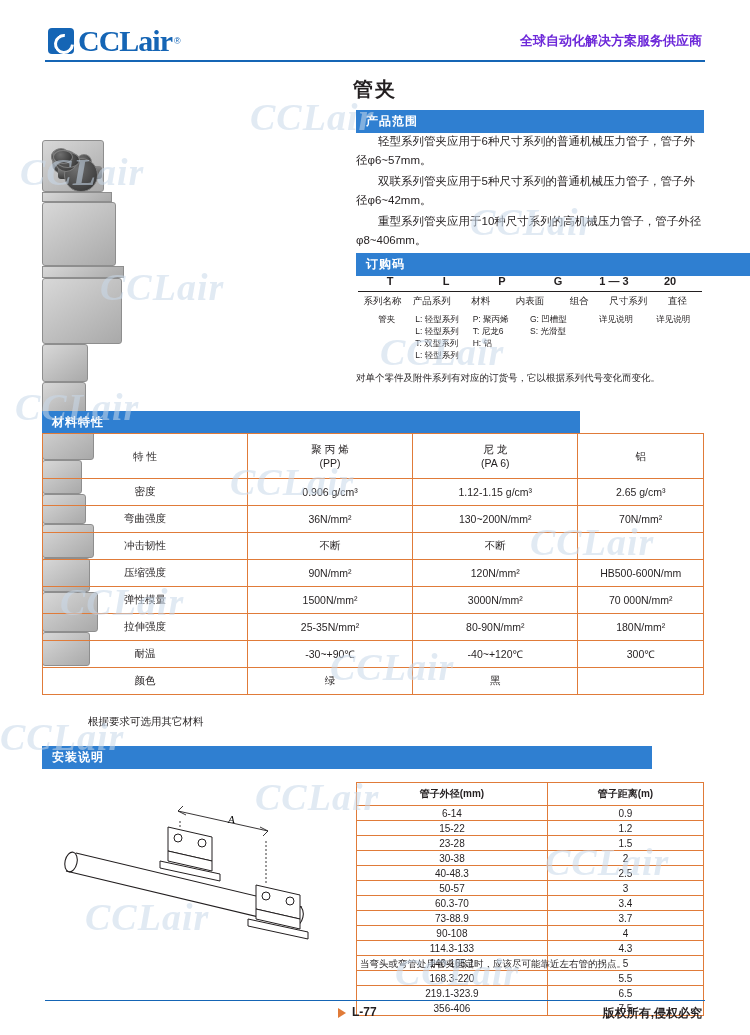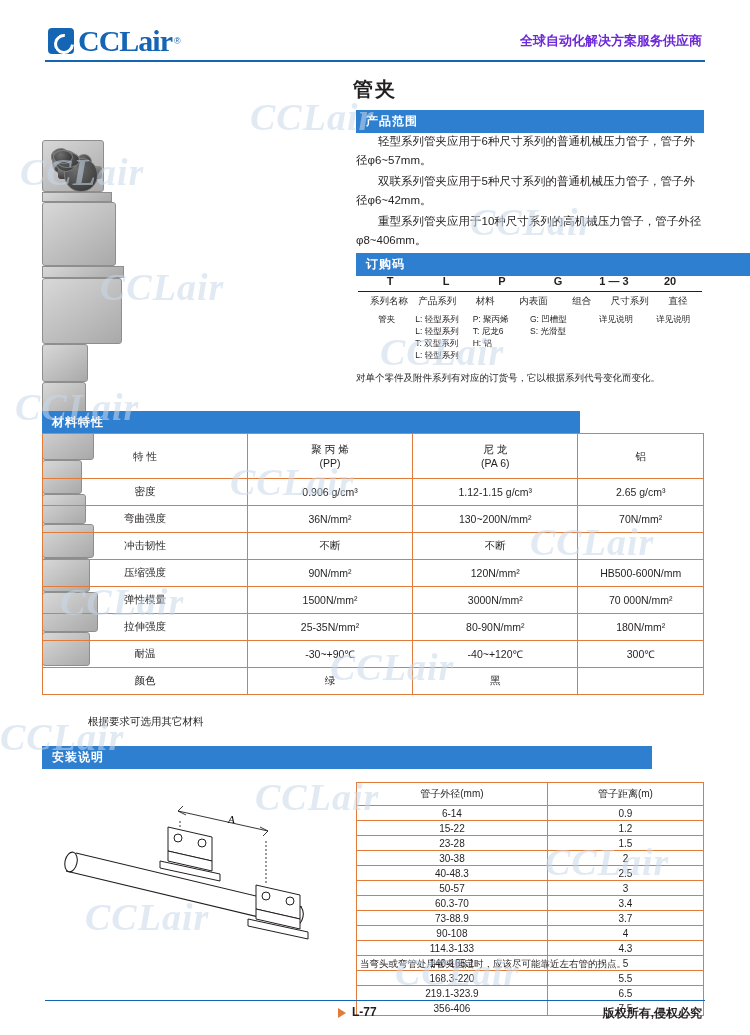--- a/index.html
+++ b/index.html
@@ -70,21 +70,21 @@
   #order-bar { left:356px; top:253px; width:408px; }
   #order-body { position:absolute; left:356px; top:275px; width:348px; }
 
   .order-codes {
     display:flex; justify-content:space-between;
     font-size:11px; font-weight:bold; padding:0 6px;
   }
   .order-codes span { flex:1; text-align:center; }
   .ord-line { height:1px; background:#231f20; margin:4px 2px 3px 2px; }
   .order-labels {
-    display:flex; font-size:9.5px; color:#231f20; padding:0 2px;margin-left:7px;
+    display:flex; font-size:9.5px; color:#231f20; padding:0 2px;
   }
   .order-labels span { flex:1; text-align:center; }
   .order-detail {
     display:flex; font-size:8.5px; line-height:12px; color:#231f20;
     margin-top:5px; padding:0 2px;
   }
   .order-detail .col { flex:1; text-align:center; }
   .order-detail .col.l { text-align:left; }
   .order-note {
     font-size:9.5px; margin-top:10px; line-height:14px;
@@ -123,21 +123,21 @@
 
   
   #inst-bar { left:42px; top:746px; width:610px; }
   #inst-table {
     position:absolute; left:356px; top:782px; width:348px;
     border-collapse:collapse; font-size:10px;
   }
   #inst-table th, #inst-table td {
     border:1px solid #e07b39; text-align:center; padding:1.5px 2px;
   }
-  #inst-table th { font-weight:normal; padding:4px 2px; }
+  #inst-table th { font-weight:bold; padding:4px 2px; }
   .inst-note { position:absolute; left:360px; top:958px; font-size:9.5px; }
 
   #inst-draw { position:absolute; left:60px; top:775px; width:290px; height:180px; }
 
   
   .foot-line { position:absolute; left:45px; top:1000px; width:660px; height:1px; background:#1565b5; }
   .page-num {
     position:absolute; left:352px; top:1005px; font-size:12px; font-weight:bold; color:#231f20;
   }
   .tri {

